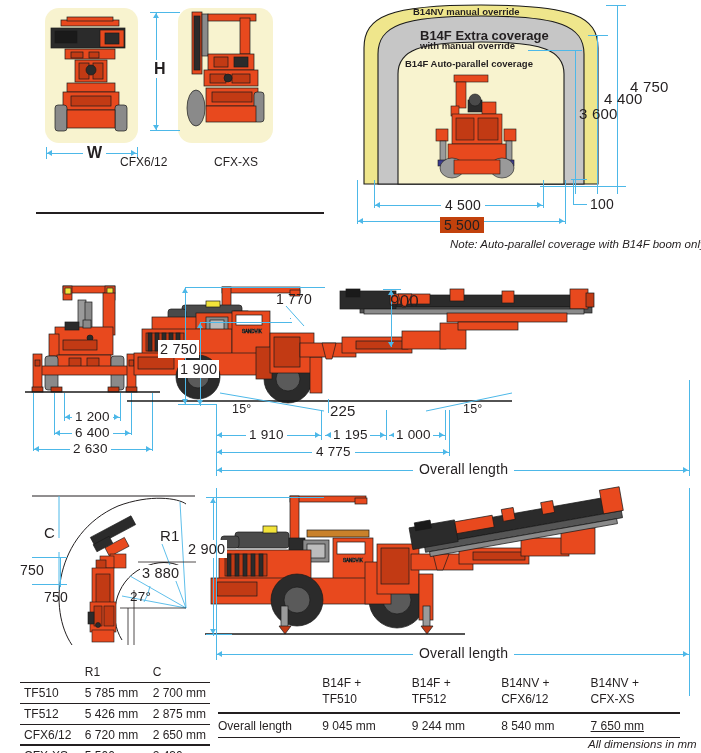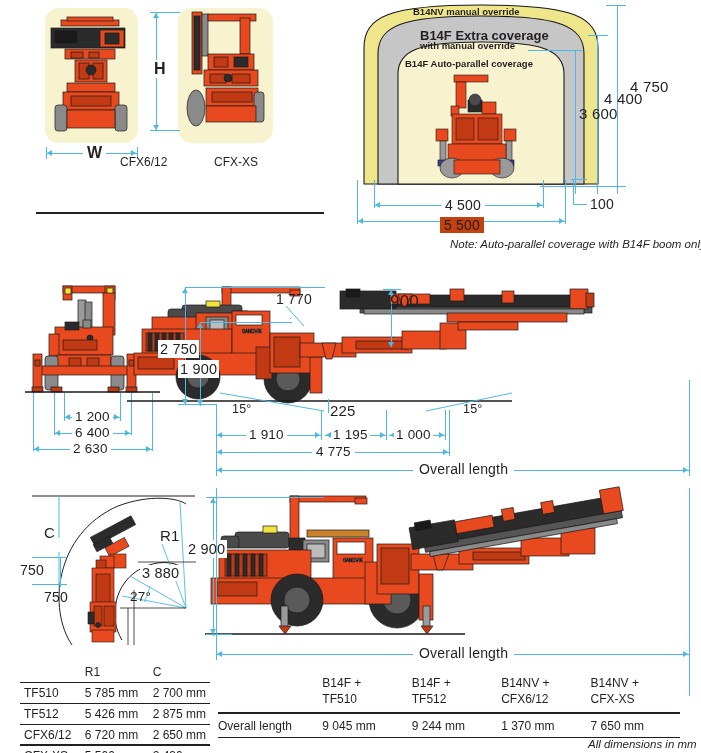--- a/index.html
+++ b/index.html
@@ -577,19 +577,19 @@
     <div style="width:90px;">
       <div>B14NV +</div>
       <div style="margin-top:2px;">CFX-XS</div>
     </div>
   </div>
   <div style="margin-top:6px;height:1.6px;background:#231f20;"></div>
   <div style="display:flex;font-size:12px;padding:5px 0 4px 0;">
     <div style="width:105px;">Overall length</div>
     <div style="width:90px;">9 045 mm</div>
     <div style="width:90px;">9 244 mm</div>
-    <div style="width:90px;">1 370 mm</div>
-    <div style="width:90px;">7 650 mm</div>
+    <div style="width:90px;">8 540 mm</div>
+    <div style="width:90px;text-decoration:underline;">7 650 mm</div>
   </div>
   <div style="height:1.2px;background:#231f20;"></div>
 </div>
 
 <div class="note" style="left:588px;top:738px;">All dimensions in mm</div>
 
 </body></html>

